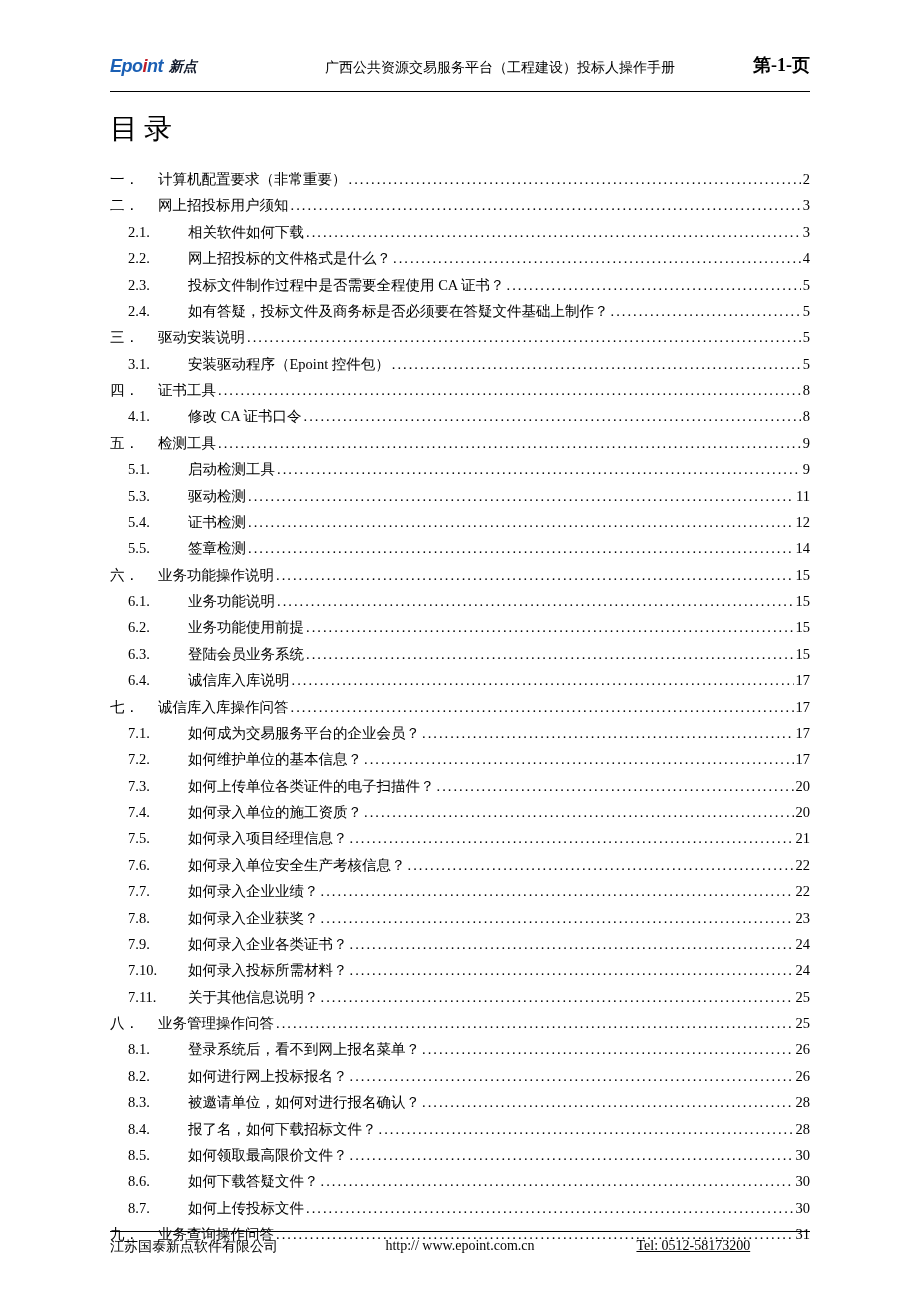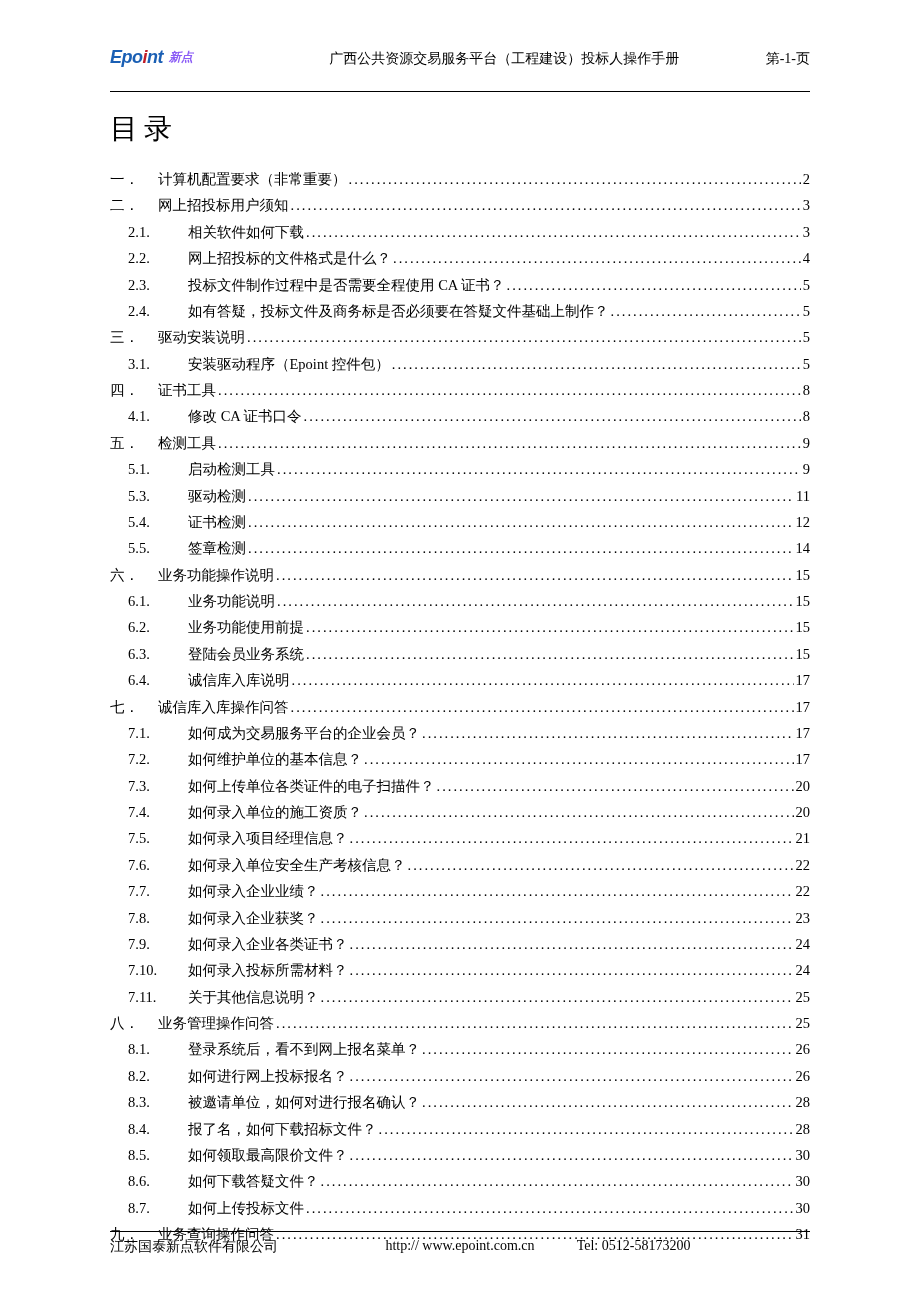--- a/index.html
+++ b/index.html
@@ -15,21 +15,21 @@
     position: absolute;
     top: 56px;
     left: 110px;
     right: 110px;
     bottom: 60px;
   }
   .header-row {
     display: flex;
     align-items: flex-end;
     border-bottom: 1.5px solid #000;
-    padding-bottom: 21px;
+    padding-bottom: 12px;
     margin-bottom: 18px;
     height: 36px;
   }
   .logo {
     display: flex;
     align-items: center;
     gap: 2px;
     margin-right: 30px;
     padding-bottom: 2px;
   }
@@ -37,36 +37,37 @@
     font-family: Arial, sans-serif;
     font-size: 18px;
     font-style: italic;
     font-weight: bold;
     color: #1a5fb4;
     letter-spacing: -0.5px;
   }
   .logo-i { color: #c01c28; }
   .logo-cn {
     font-family: "Microsoft YaHei", sans-serif;
-    font-size: 12px;
+    font-size: 14px;
     font-weight: bold;
-    color: #8b5cf6;
+    color: #0f172a;
     margin-left: 4px;
     font-style: italic;
   }
   .header-title {
     flex: 1;
     font-size: 14px;
     text-align: center;
     padding-left: 20px;
     padding-bottom: 2px;
   }
   .header-page {
-    font-size: 14px;
+    font-size: 18px;
     padding-bottom: 2px;
+    font-weight: bold;
   }
   .doc-title {
     font-size: 28px;
     margin-bottom: 18px;
     font-family: "SimSun", serif;
     letter-spacing: 6px;
   }
   .toc {
     font-size: 14.5px;
   }
@@ -102,21 +103,21 @@
     left: 110px;
     right: 110px;
     bottom: 46px;
     border-top: 1.5px solid #000;
     padding-top: 6px;
     display: flex;
     font-size: 14px;
   }
   .footer-left { flex: 1; text-align: left; }
   .footer-center { flex: 1; text-align: center; }
-  .footer-right { flex: 1; text-align: left; }
+  .footer-right { flex: 1; text-align: center; text-decoration: underline; }
 </style>
 </head>
 <body>
 
 <div class="page">
   <div class="header-row">
     <div class="logo">
       <span class="logo-epoint">
         <span>Epo</span><span class="logo-i">i</span><span>nt</span>
       </span>

